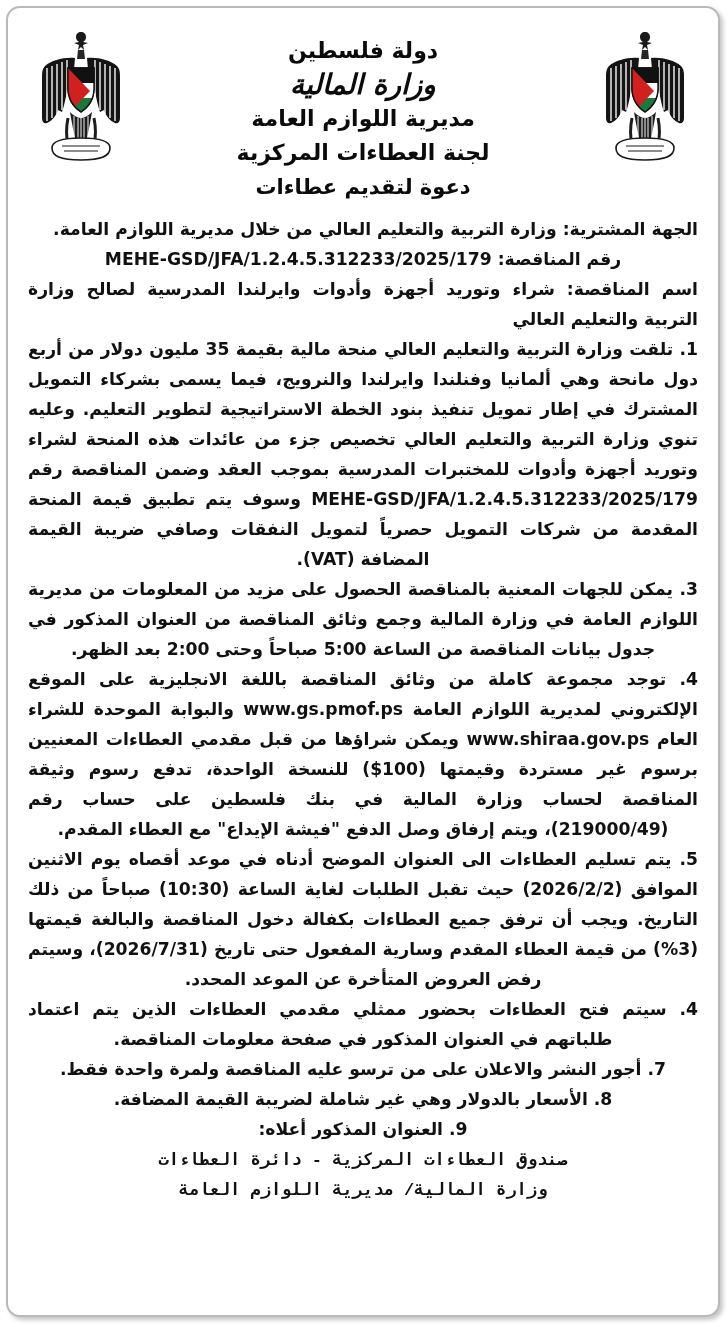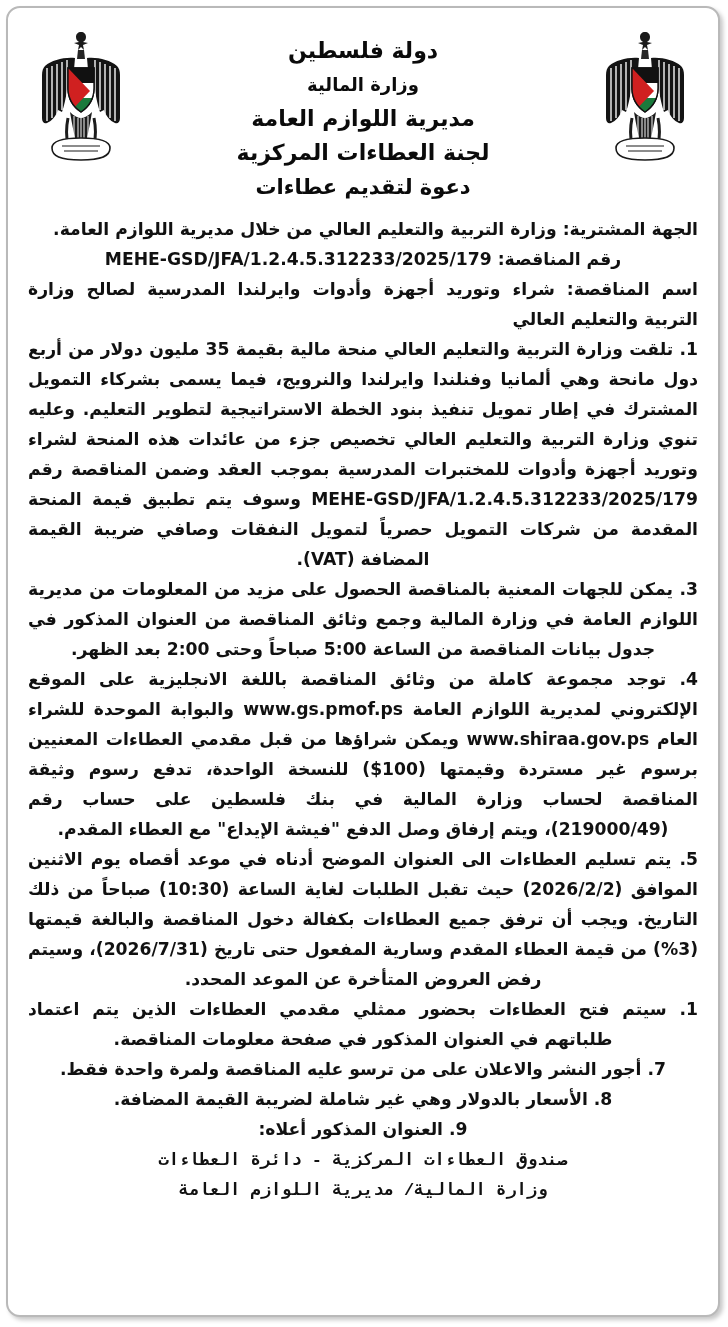--- a/index.html
+++ b/index.html
@@ -58,21 +58,21 @@
     top: 16px;
     text-align: center;
     direction: rtl;
   }
   .header-titles div {
     font-weight: bold;
     color: #0b0b0b;
     letter-spacing: -0.2px;
   }
   .ht1 { font-size: 22px; line-height: 34px; }
-  .ht2 { font-size: 18px; line-height: 34px; }
+  .ht2 { font-size: 28px; line-height: 34px; font-style: italic; }
   .ht3 { font-size: 22px; line-height: 34px; }
   .ht4 { font-size: 22px; line-height: 34px; }
   .ht5 { font-size: 21px; line-height: 34px; }
 
   
   .body {
     direction: rtl;
     text-align: justify;
     text-align-last: center;
     color: #111111;
@@ -204,21 +204,21 @@
     <div class="body">
 
       <p class="meta-line">الجهة المشترية: وزارة التربية والتعليم العالي من خلال مديرية اللوازم العامة.</p>
       <p class="meta-line center-num">رقم المناقصة: MEHE-GSD/JFA/1.2.4.5.312233/2025/179</p>
       <p class="meta-line">اسم المناقصة: شراء وتوريد أجهزة وأدوات وايرلندا المدرسية لصالح وزارة التربية والتعليم العالي</p>
 
       <p class="clause">1. تلقت وزارة التربية والتعليم العالي منحة مالية بقيمة 35 مليون دولار من أربع دول مانحة وهي ألمانيا وفنلندا وايرلندا والنرويج، فيما يسمى بشركاء التمويل المشترك في إطار تمويل تنفيذ بنود الخطة الاستراتيجية لتطوير التعليم. وعليه تنوي وزارة التربية والتعليم العالي تخصيص جزء من عائدات هذه المنحة لشراء وتوريد أجهزة وأدوات للمختبرات المدرسية بموجب العقد وضمن المناقصة رقم MEHE-GSD/JFA/1.2.4.5.312233/2025/179 وسوف يتم تطبيق قيمة المنحة المقدمة من شركات التمويل حصرياً لتمويل النفقات وصافي ضريبة القيمة المضافة (VAT).</p>
       <p class="clause">3. يمكن للجهات المعنية بالمناقصة الحصول على مزيد من المعلومات من مديرية اللوازم العامة في وزارة المالية وجمع وثائق المناقصة من العنوان المذكور في جدول بيانات المناقصة من الساعة 5:00 صباحاً وحتى 2:00 بعد الظهر.</p>
       <p class="clause">4. توجد مجموعة كاملة من وثائق المناقصة باللغة الانجليزية على الموقع الإلكتروني لمديرية اللوازم العامة www.gs.pmof.ps والبوابة الموحدة للشراء العام www.shiraa.gov.ps ويمكن شراؤها من قبل مقدمي العطاءات المعنيين برسوم غير مستردة وقيمتها (100$) للنسخة الواحدة، تدفع رسوم وثيقة المناقصة لحساب وزارة المالية في بنك فلسطين على حساب رقم (219000/49)، ويتم إرفاق وصل الدفع "فيشة الإيداع" مع العطاء المقدم.</p>
       <p class="clause">5. يتم تسليم العطاءات الى العنوان الموضح أدناه في موعد أقصاه يوم الاثنين الموافق (2026/2/2) حيث تقبل الطلبات لغاية الساعة (10:30) صباحاً من ذلك التاريخ. ويجب أن ترفق جميع العطاءات بكفالة دخول المناقصة والبالغة قيمتها (3%) من قيمة العطاء المقدم وسارية المفعول حتى تاريخ (2026/7/31)، وسيتم رفض العروض المتأخرة عن الموعد المحدد.</p>
-      <p class="clause">1. سيتم فتح العطاءات بحضور ممثلي مقدمي العطاءات الذين يتم اعتماد طلباتهم في العنوان المذكور في صفحة معلومات المناقصة.</p>
+      <p class="clause">4. سيتم فتح العطاءات بحضور ممثلي مقدمي العطاءات الذين يتم اعتماد طلباتهم في العنوان المذكور في صفحة معلومات المناقصة.</p>
       <p class="clause short">7. أجور النشر والاعلان على من ترسو عليه المناقصة ولمرة واحدة فقط.</p>
       <p class="clause short">8. الأسعار بالدولار وهي غير شاملة لضريبة القيمة المضافة.</p>
       <p class="clause short">9. العنوان المذكور أعلاه:</p>
 
       <div class="footer-block">
         <div>صندوق العطاءات المركزية - دائرة العطاءات</div>
         <div>وزارة المالية/ مديرية اللوازم العامة</div>
 
       </div>
 

